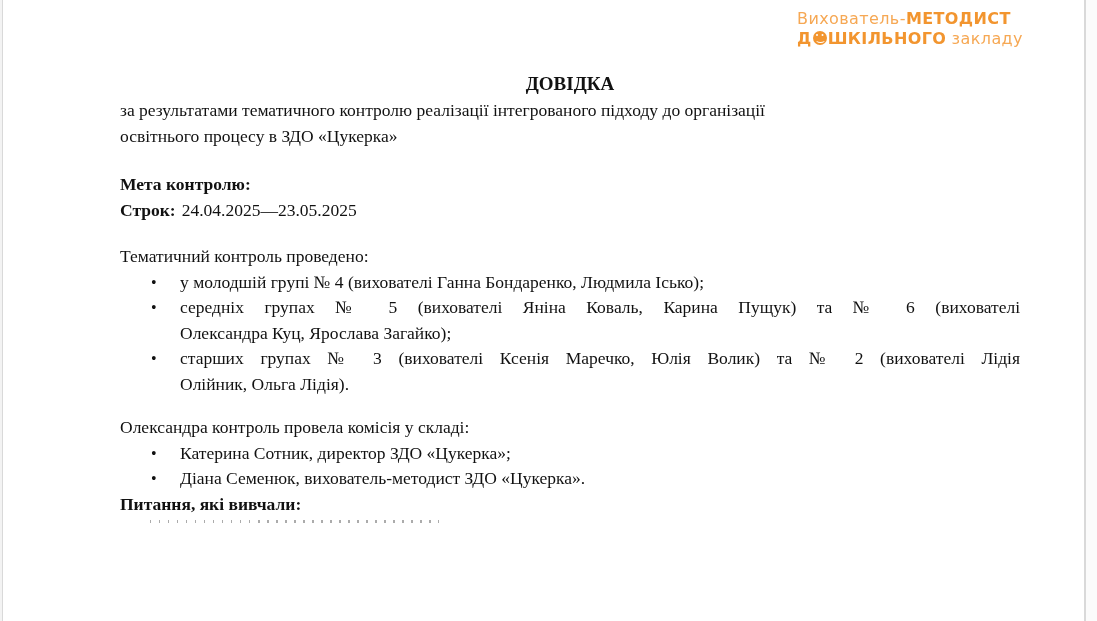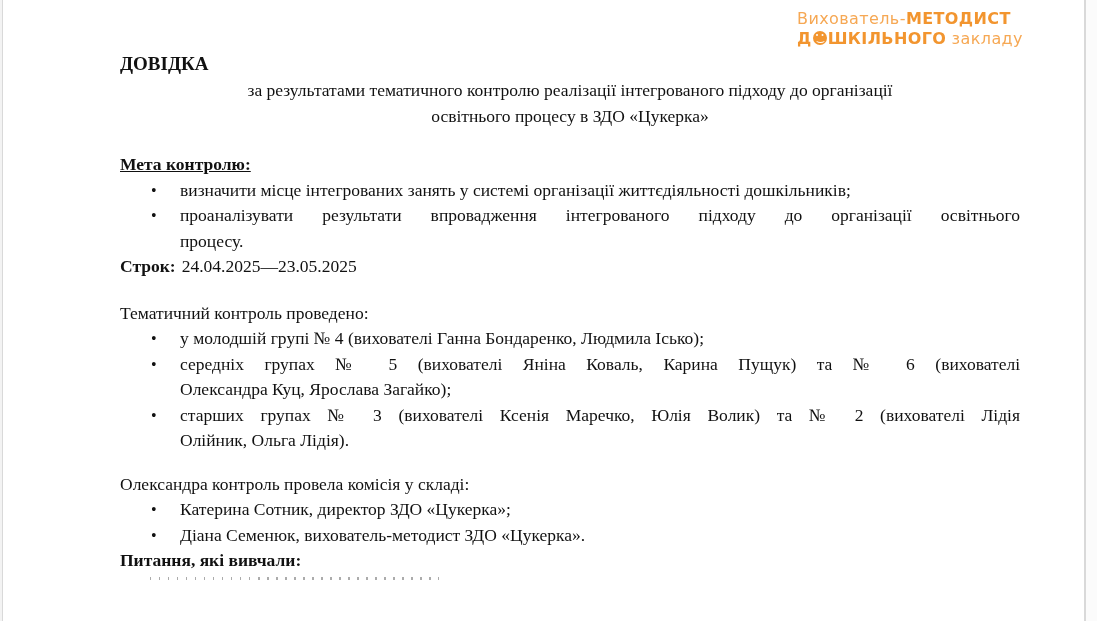--- a/index.html
+++ b/index.html
@@ -53,29 +53,29 @@
     content: ""; position: absolute; left: 2.6px; top: 3.6px;
     width: 8.8px; height: 7px;
     border: 1.5px solid rgba(0,0,0,0); border-bottom-color: #fff;
     border-radius: 50%;
   }
 
   
   .content { margin: 0 77px 0 120px; }
 
   .title {
-    margin: 52px 0 0; 
+    margin: 72px 0 0; text-align: center;
     font-size: 19px; font-weight: bold; line-height: 24px;
   }
-  .subtitle { margin: 2px 0 0; text-align: center; }
+  .subtitle { margin: 2px 0 0; text-align: left; }
   .subline  { display: block; line-height: 25.5px; }
 
   .heading { margin: 0; line-height: 25.5px; font-weight: normal; }
   .heading.bold { font-weight: bold; }
-  .m-meta       { margin-top: 23px; text-decoration: underline; }
+  .m-meta       { margin-top: 23px; }
   .m-term       { margin-top: 26px; }
   .m-conducted  { margin-top: 21px; }
   .m-commission { margin-top: 18px; }
   .m-questions  { }
 
   .para { margin: 0; line-height: 25.5px; }
   .bold { font-weight: bold; }
   .term-val { margin-left: 6px; }
 
   ul.blist { margin: 0; padding: 0 0 0 60px; list-style: none; }
@@ -111,29 +111,20 @@
   <main class="content">
 
     <div class="title">ДОВІДКА</div>
 
     <p class="subtitle">
       <span class="subline">за результатами тематичного контролю реалізації інтегрованого підходу до організації</span>
       <span class="subline">освітнього процесу в ЗДО «Цукерка»</span>
     </p>
 
     <p class="heading bold m-meta">Мета контролю:</p>
-    <ul class="blist">
-      <li>
-        <div class="ln">визначити місце інтегрованих занять у системі організації життєдіяльності дошкільників;</div>
-      </li>
-      <li>
-        <div class="ln just">проаналізувати результати впровадження інтегрованого підходу до організації освітнього</div>
-        <div class="ln">процесу.</div>
-      </li>
-    </ul>
 
     <p class="para m-term"><span class="bold">Строк:</span><span class="term-val">24.04.2025—23.05.2025</span></p>
 
     <p class="heading m-conducted">Тематичний контроль проведено:</p>
     <ul class="blist">
       <li>
         <div class="ln">у молодшій групі № 4 (вихователі Ганна Бондаренко, Людмила Ісько);</div>
       </li>
       <li>
         <div class="ln just">середніх групах № 5 (вихователі Яніна Коваль, Карина Пущук) та № 6 (вихователі</div>

